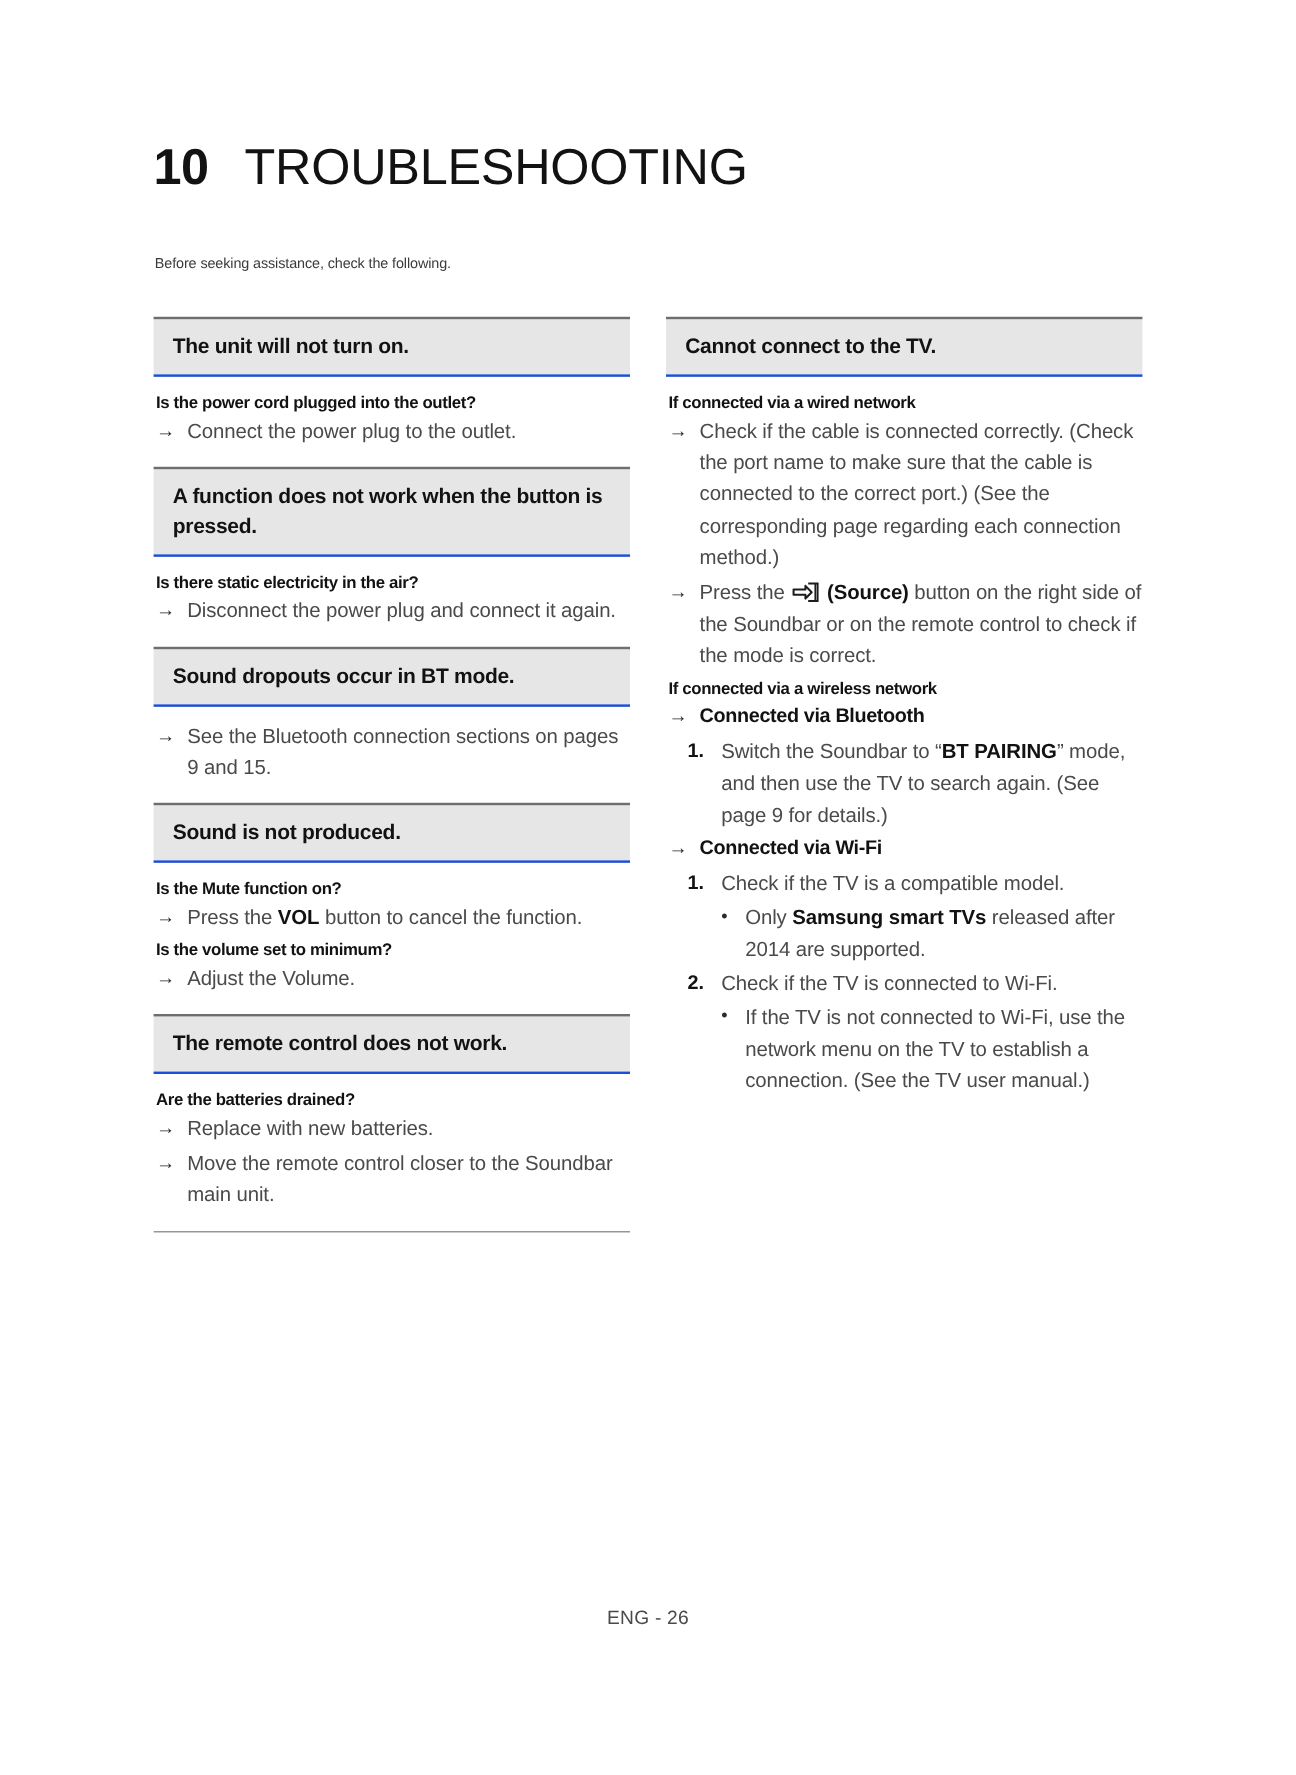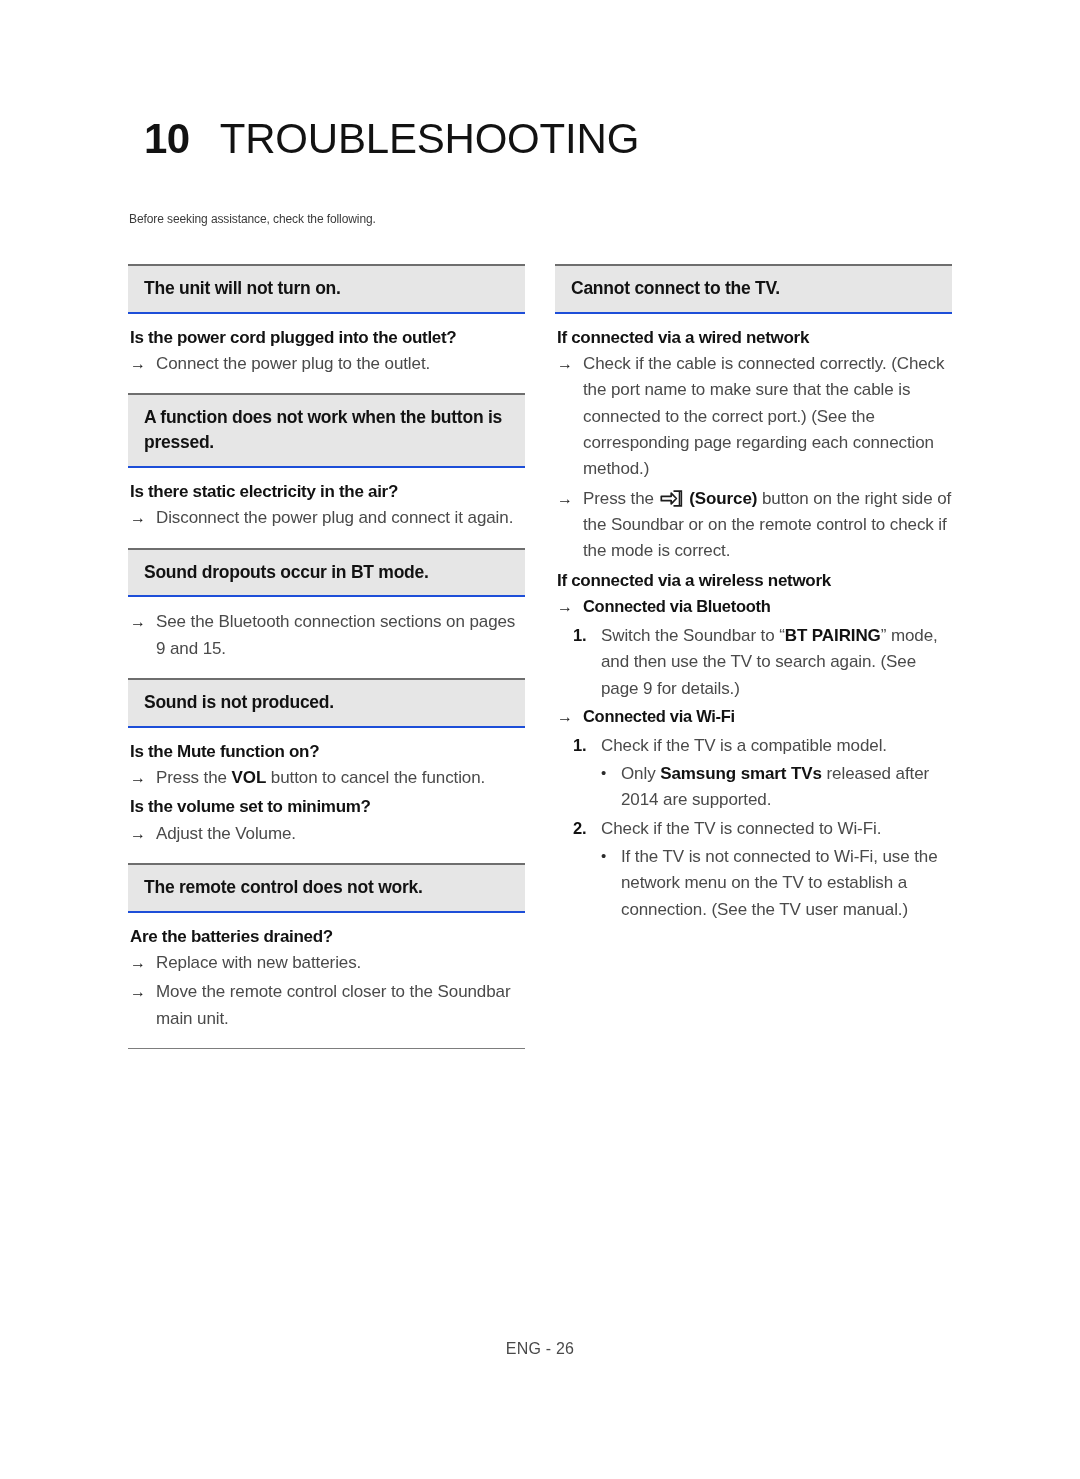--- a/index.html
+++ b/index.html
@@ -32,21 +32,20 @@
     display: flex;
     align-items: baseline;
     gap: 30px;
   }
   .title-num {
     font-size: 42px;
     font-weight: 700;
     letter-spacing: -0.5px;
     color: #121212;
     line-height: 1;
-    margin-left: 16px;
   }
   .title-text {
     font-size: 42px;
     font-weight: 400;
     letter-spacing: -0.2px;
     color: #121212;
     line-height: 1;
   }
 
   .intro {
@@ -87,21 +86,21 @@
     font-weight: 700;
     color: #121212;
     letter-spacing: -0.25px;
     line-height: 1.42;
   }
   .sec-body {
     padding: 11px 0 13px 0;
   }
 
   .q {
-    font-size: 17px;
+    font-size: 14px;
     font-weight: 700;
     color: #121212;
     letter-spacing: -0.3px;
     line-height: 1.48;
     margin: 0 0 1px 0;
     padding-left: 2px;
   }
 
   
   .ans {

